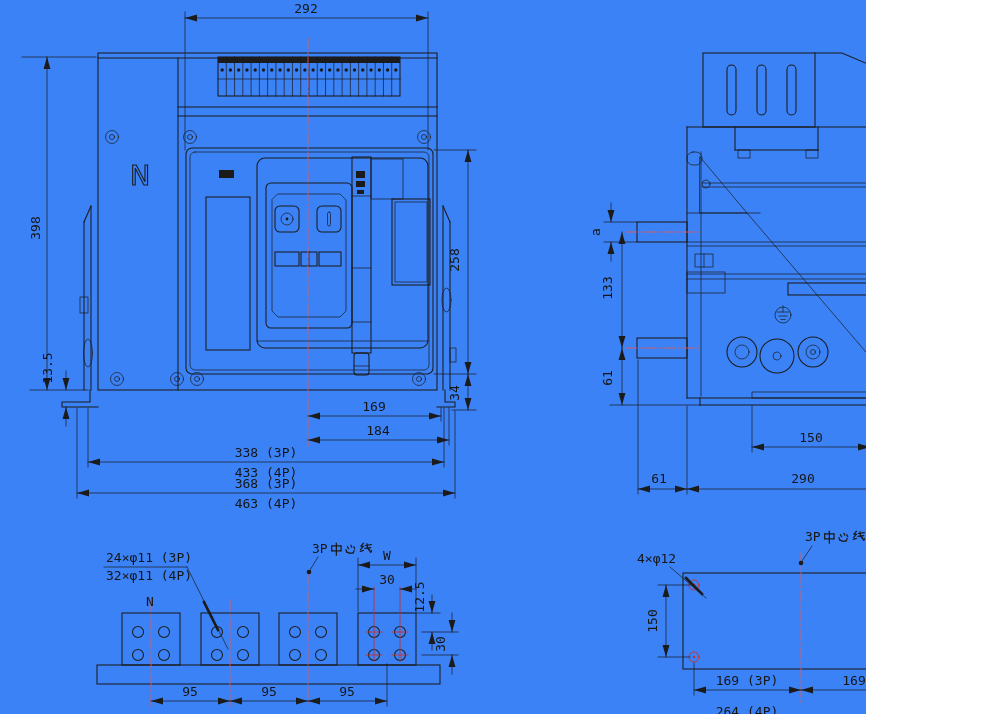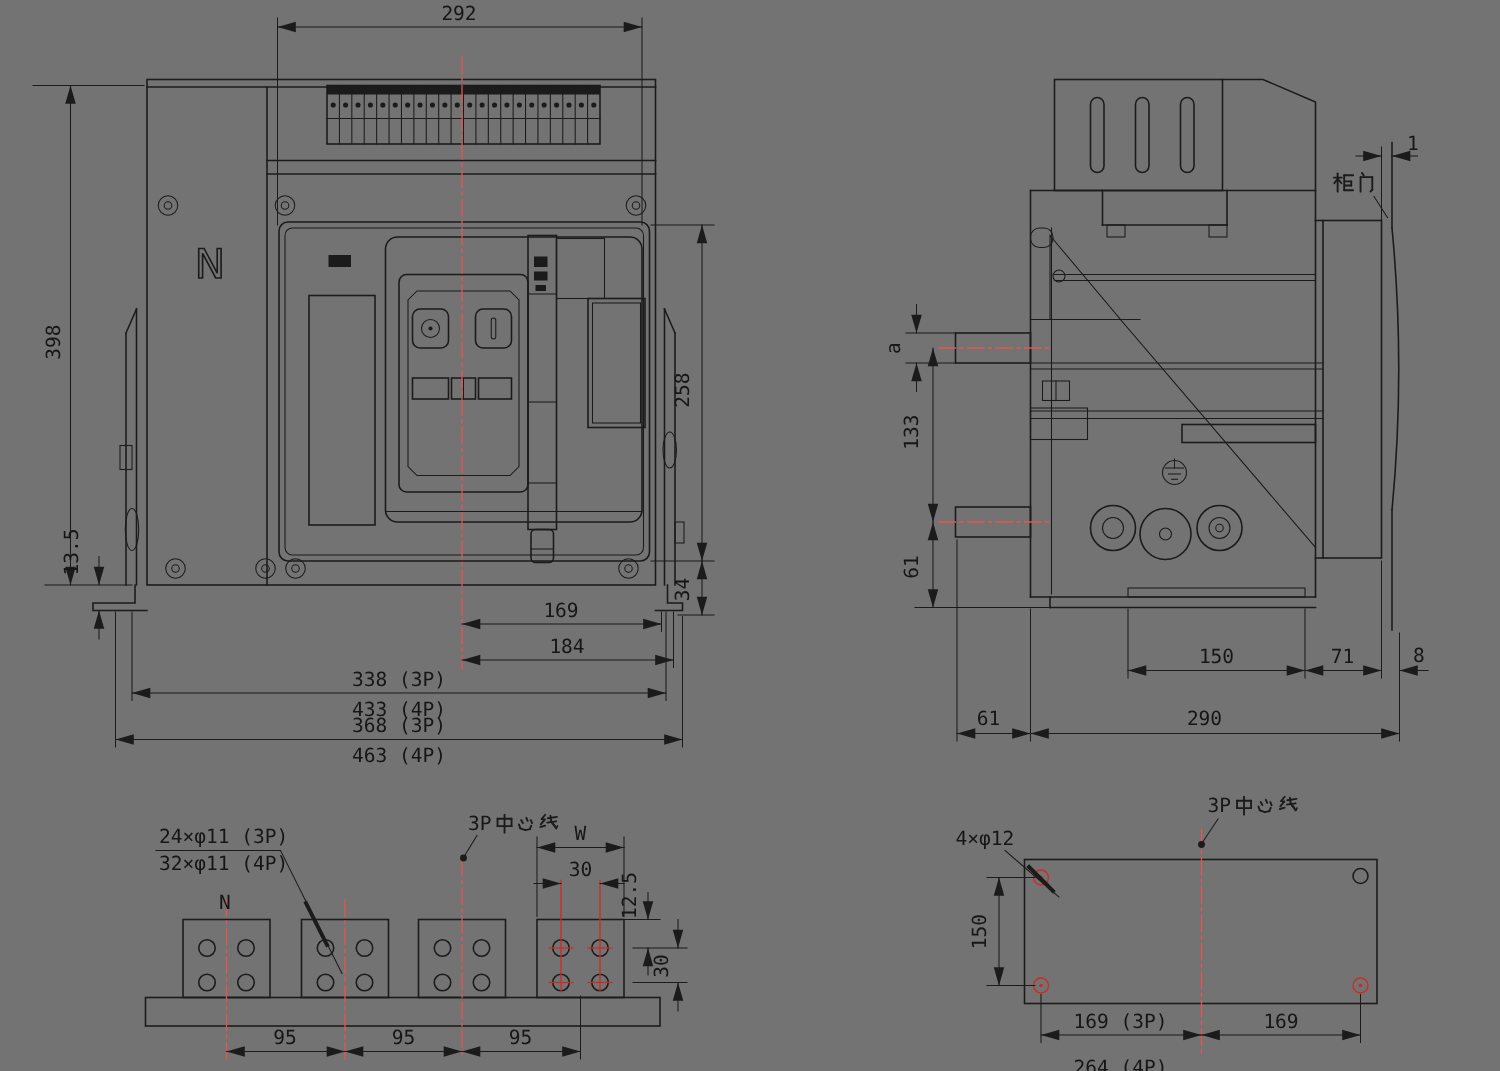--- a/index.html
+++ b/index.html
@@ -1,16 +1,16 @@
 <!DOCTYPE html>
 <html><head>
 <meta charset="utf-8">
 <style>
   html,body{margin:0;padding:0;background:#ffffff;}
-  #stage{position:relative;width:1000px;height:714px;background:#737373;overflow:hidden;
+  #stage{position:relative;width:866px;height:714px;background:#3b82f6;overflow:hidden;
          font-family:"DejaVu Sans Mono",monospace;}
   svg{display:block;}
   .dim{font-family:"DejaVu Sans Mono",monospace;font-size:13px;fill:#161616;stroke:none;}
   .nletter{font-family:"DejaVu Sans",sans-serif;font-size:27px;fill:none;stroke:#1b1b1b;stroke-width:1.1px;}
   .thin{stroke-width:.7px;}
   .cl{stroke:#e8554e;stroke-width:.85px;stroke-dasharray:11 3 2 3;}
   .rl{stroke:#cf2a21;stroke-width:.85px;}
 </style>
 </head>
 <body>

